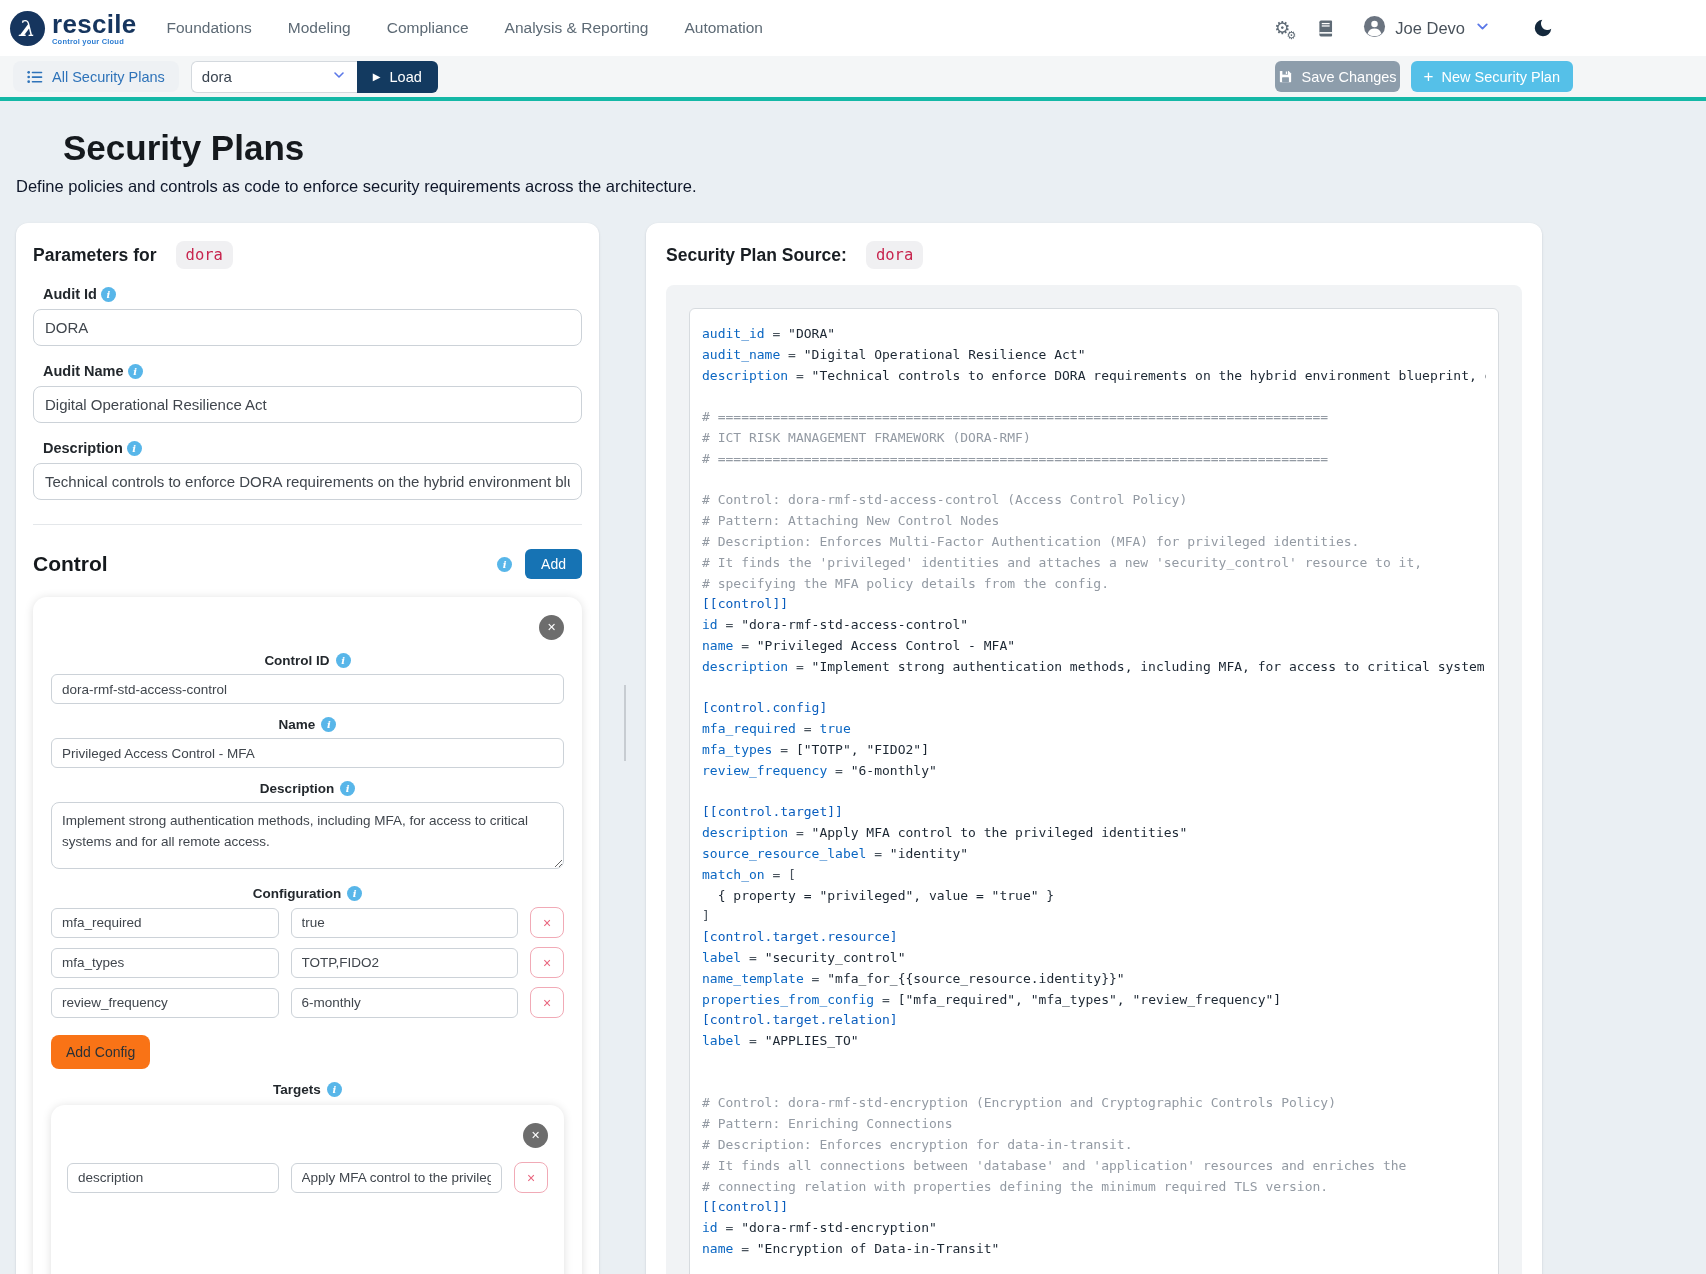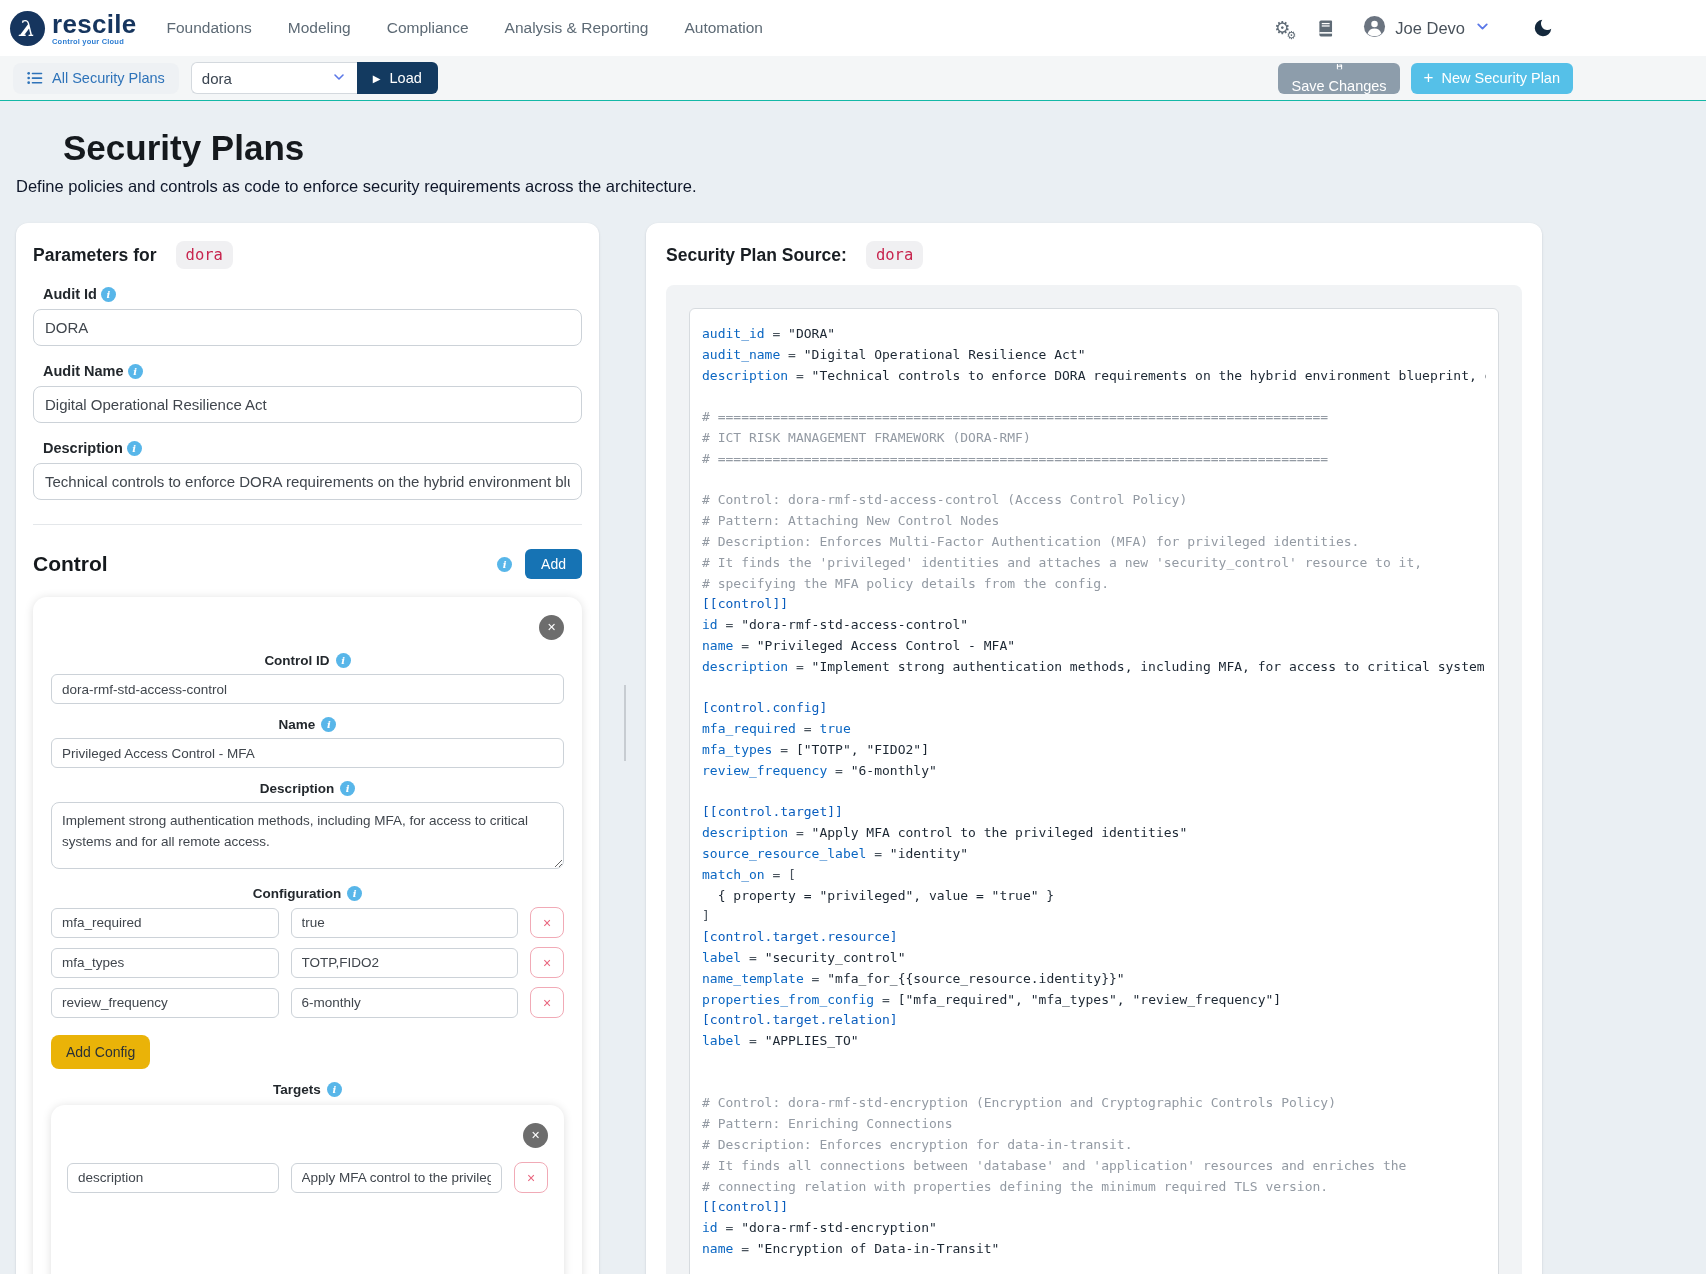--- a/index.html
+++ b/index.html
@@ -19,35 +19,35 @@
   .nav-link { font-size:15.5px; color:#5d6a75; cursor:pointer; }
   .topbar-right { margin-left:auto; display:flex; align-items:center; gap:27px; margin-right:152px; }
   .gears { color:#5f6b76; font-size:18px; position:relative; cursor:pointer; line-height:1; }
   .gears .g2 { font-size:11px; position:absolute; right:-6px; bottom:-4px; }
   .icon-btn { display:flex; align-items:center; cursor:pointer; }
   .user-chip { display:flex; align-items:center; gap:9px; cursor:pointer; }
   .user-name { font-size:16.5px; color:#49525b; }
   .moon { margin-left:14px; cursor:pointer; display:flex; }
 
   
-  .toolbar { height:45px; background:#f4f6f7; border-bottom:1px solid #14b8a6;
+  .toolbar { height:45px; background:#f4f6f7; border-bottom:4px solid #14b8a6;
              display:flex; align-items:center; padding:0 0 0 13px; }
   .btn { border:none; cursor:pointer; font-family:inherit; }
   .btn-allplans { display:flex; align-items:center; gap:9px; background:#eef1f4; color:#2e73b9;
                   border-radius:8px; height:31px; padding:0 14px; font-size:14.5px; }
   .combo { display:flex; height:32px; margin-left:12px; }
   .combo-select { width:166px; background:#fff; border:1px solid #d4d9de; border-right:none;
                   border-radius:6px 0 0 6px; display:flex; align-items:center;
                   justify-content:space-between; padding:0 10px; font-size:15px; color:#3a4450; cursor:pointer; }
   .btn-load { background:#133a60; color:#fff; border-radius:0 6px 6px 0; display:flex;
               align-items:center; gap:9px; padding:0 16px; font-size:14.5px; }
   .btn-load .play { font-size:10px; }
   .toolbar-right { margin-left:auto; display:flex; gap:11px; margin-right:133px; }
-  .btn-save { background:#8d9dab; color:#fff; border-radius:6px; height:31px; padding:0 13px;
-              display:flex; align-items:center; gap:8px; font-size:14.5px;flex-direction:column; }
+  .btn-save { background:#8d9dab; color:#fff; border-radius:6px; height:31px; padding:0 3px;
+              display:flex; align-items:center; gap:8px; font-size:14.5px; }
   .btn-new  { background:#55c0e8; color:#fff; border-radius:6px; height:31px; padding:0 13px;
               display:flex; align-items:center; gap:8px; font-size:14.5px; }
   .btn-new .plus { font-size:17px; font-weight:400; }
 
   
   .main { height:1173px; overflow:hidden; padding-left:16px; }
   .page-title { font-size:35px; font-weight:700; color:#15191d; padding-top:27px;margin-left:47px; }
   .page-sub { font-size:16.5px; color:#0f172a; margin-top:9px; }
   .panels { display:flex; margin-top:27px; align-items:flex-start; }
   .card { background:#fff; border-radius:12px;
@@ -87,21 +87,21 @@
   .sub-label { margin:13px 0 6px; font-size:13.5px; font-weight:700; color:#23282d;
                display:flex; align-items:center; gap:6px;justify-content:center; }
   .input-sm { height:30px !important; font-size:13.5px !important; border-radius:6px !important;
               padding:0 10px !important; }
   textarea.input { height:67px; padding:8px 10px; font-size:13.5px; resize:both; line-height:1.55; }
 
   .config-row { display:flex; gap:12px; margin-bottom:9px; align-items:center; }
   .config-row input { flex:1; min-width:0; }
   .btn-x { width:34px; height:31px; flex:none; border:1px solid #f1aab6; color:#e9647d;
            border-radius:8px; background:#fff; font-size:14px; cursor:pointer; }
-  .btn-addconfig { margin-top:8px; background:#eab308; border-radius:8px; padding:9px 15px;
+  .btn-addconfig { margin-top:8px; background:#f97316; border-radius:8px; padding:9px 15px;
                    font-size:14px; color:#2b3136; }
   .target-card { margin-top:8px; border-radius:14px; padding:14px 16px; height:240px;
                  box-shadow:0 1px 10px rgba(0,0,0,.13); }
 
   
   .code-outer { margin-top:16px; background:#f1f3f5; border-radius:8px; padding:23px; flex:1; overflow:hidden; }
   .code-inner { background:#fff; border:1px solid #d7dbdf; border-radius:6px;
                 padding:15px 12px; height:1200px; overflow:hidden; }
   .code { font-family:"DejaVu Sans Mono", monospace; font-size:13px; line-height:20.8px;
           white-space:pre; color:#20262e; overflow:hidden; }

